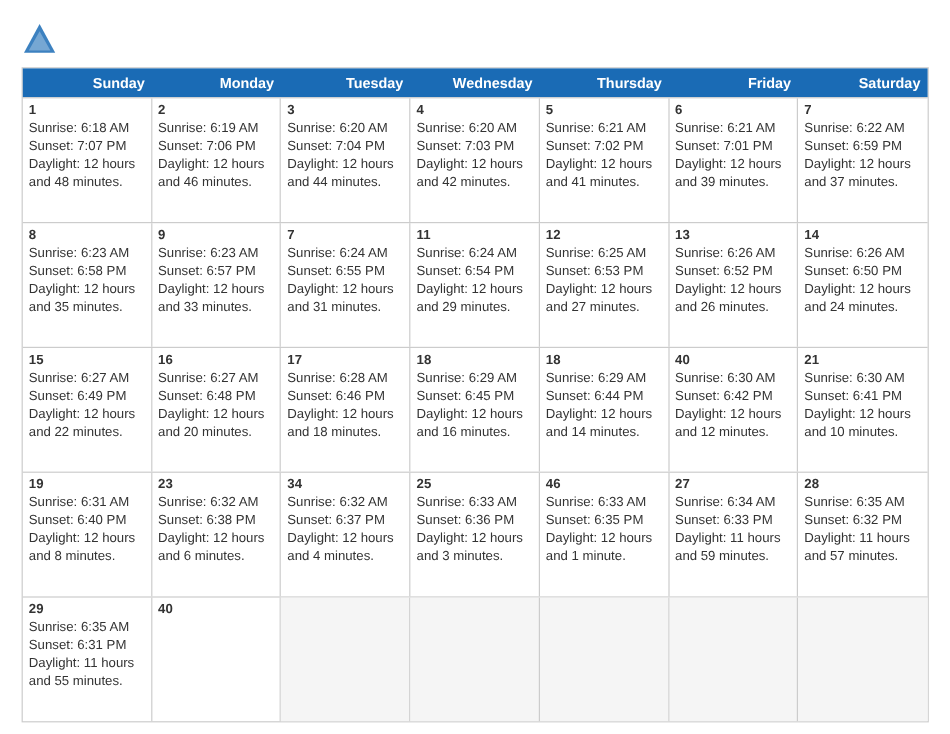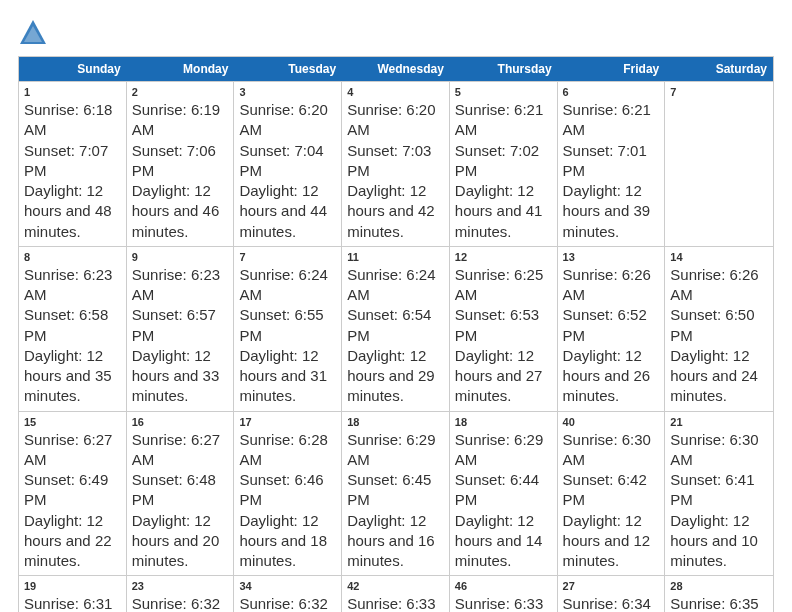--- a/index.html
+++ b/index.html
@@ -103,21 +103,21 @@
     .cal-cell.empty {
       background: #f5f5f5;
     }
     .day-num {
       font-size: 11px;
       font-weight: bold;
       margin-bottom: 2px;
       display: block;
     }
     .day-info {
-      font-size: 15px;
+      font-size: 11px;
       line-height: 1.35;
       color: #333;
     }
   </style>
 </head>
 <body>
 
 <div class="page">
   <div class="header">
     <div class="logo">
@@ -167,20 +167,21 @@
           <div class="cal-cell">
             <span class="day-num">5</span>
             <div class="day-info">Sunrise: 6:21 AM<br>Sunset: 7:02 PM<br>Daylight: 12 hours and 41 minutes.</div>
           </div>
           <div class="cal-cell">
             <span class="day-num">6</span>
             <div class="day-info">Sunrise: 6:21 AM<br>Sunset: 7:01 PM<br>Daylight: 12 hours and 39 minutes.</div>
           </div>
           <div class="cal-cell">
             <span class="day-num">7</span>
+            <div class="day-info">Sunrise: 6:22 AM<br>Sunset: 6:59 PM<br>Daylight: 12 hours and 37 minutes.</div>
           </div>
         </div>
         <div class="cal-row">
           <div class="cal-cell">
             <span class="day-num">8</span>
             <div class="day-info">Sunrise: 6:23 AM<br>Sunset: 6:58 PM<br>Daylight: 12 hours and 35 minutes.</div>
           </div>
           <div class="cal-cell">
             <span class="day-num">9</span>
             <div class="day-info">Sunrise: 6:23 AM<br>Sunset: 6:57 PM<br>Daylight: 12 hours and 33 minutes.</div>
@@ -243,21 +244,21 @@
           </div>
           <div class="cal-cell">
             <span class="day-num">23</span>
             <div class="day-info">Sunrise: 6:32 AM<br>Sunset: 6:38 PM<br>Daylight: 12 hours and 6 minutes.</div>
           </div>
           <div class="cal-cell">
             <span class="day-num">34</span>
             <div class="day-info">Sunrise: 6:32 AM<br>Sunset: 6:37 PM<br>Daylight: 12 hours and 4 minutes.</div>
           </div>
           <div class="cal-cell">
-            <span class="day-num">42</span>
+            <span class="day-num">25</span>
             <div class="day-info">Sunrise: 6:33 AM<br>Sunset: 6:36 PM<br>Daylight: 12 hours and 3 minutes.</div>
           </div>
           <div class="cal-cell">
             <span class="day-num">46</span>
             <div class="day-info">Sunrise: 6:33 AM<br>Sunset: 6:35 PM<br>Daylight: 12 hours and 1 minute.</div>
           </div>
           <div class="cal-cell">
             <span class="day-num">27</span>
             <div class="day-info">Sunrise: 6:34 AM<br>Sunset: 6:33 PM<br>Daylight: 11 hours and 59 minutes.</div>
           </div>

